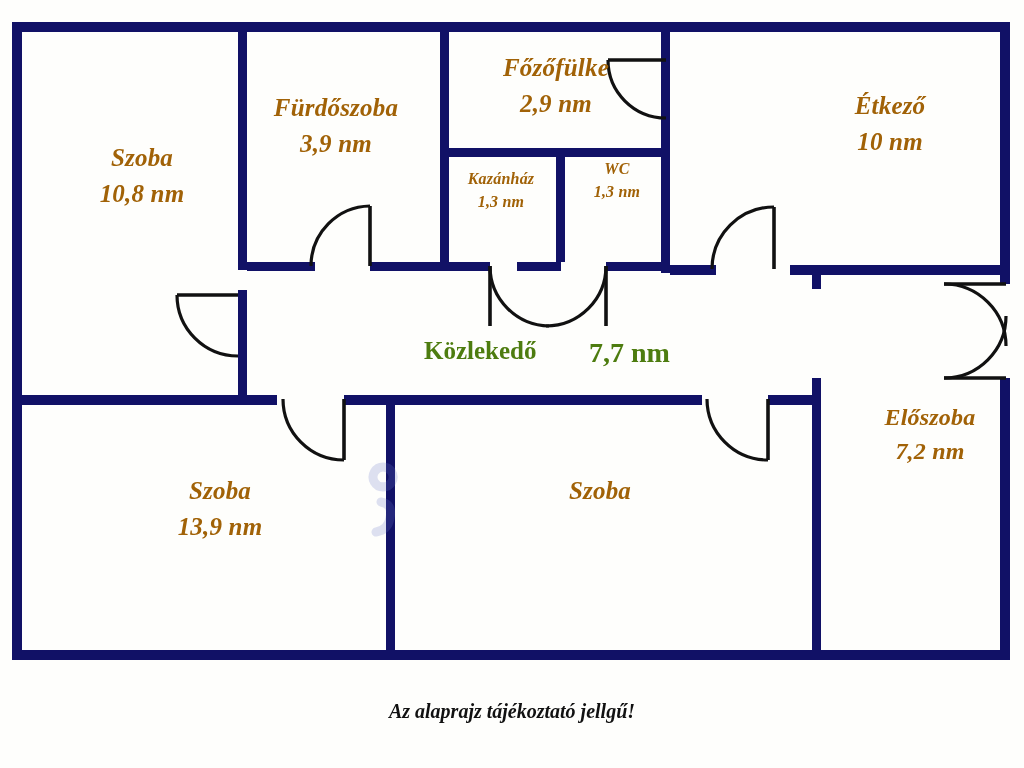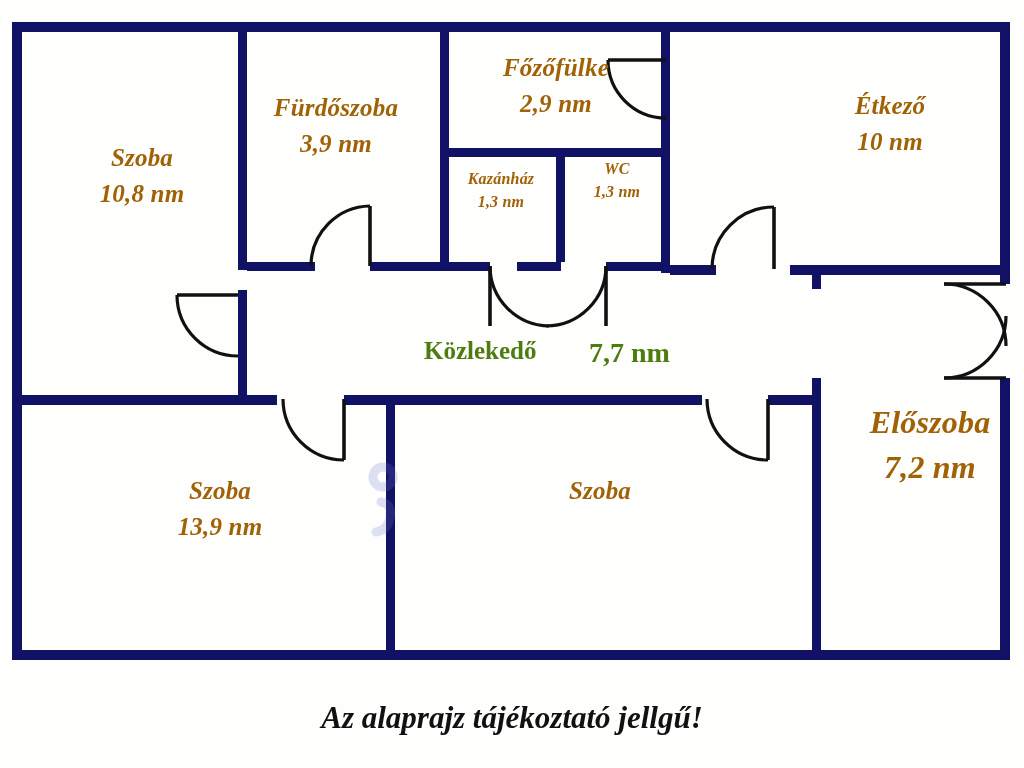--- a/index.html
+++ b/index.html
@@ -49,37 +49,37 @@
     font-weight: bold;
     color: #a16207;
     line-height: 1.42;
     white-space: nowrap;
     letter-spacing: 0.2px;
     pointer-events: none;
   }
   .room-label .rm-name { display: block; }
   .room-label .rm-area { display: block; }
   .lbl-lg { font-size: 25px; }
-  .lbl-md { font-size: 32px; }
+  .lbl-md { font-size: 24px; }
   .lbl-sm { font-size: 16px; }
   .inline-label {
     position: absolute;
     font-weight: bold;
     color: #4d7c0f;
     white-space: nowrap;
   }
   #plan-caption {
     position: absolute;
     left: 0;
     top: 700px;
     width: 1024px;
     text-align: center;
     font-style: italic;
     font-weight: bold;
-    font-size: 31px;
+    font-size: 20px;
     color: #111111;
   }
 </style>
 </head>
 <body>
 
 <div id="floorplan-root">
 
   <svg id="plan-svg" viewBox="0 0 1024 768">
 

